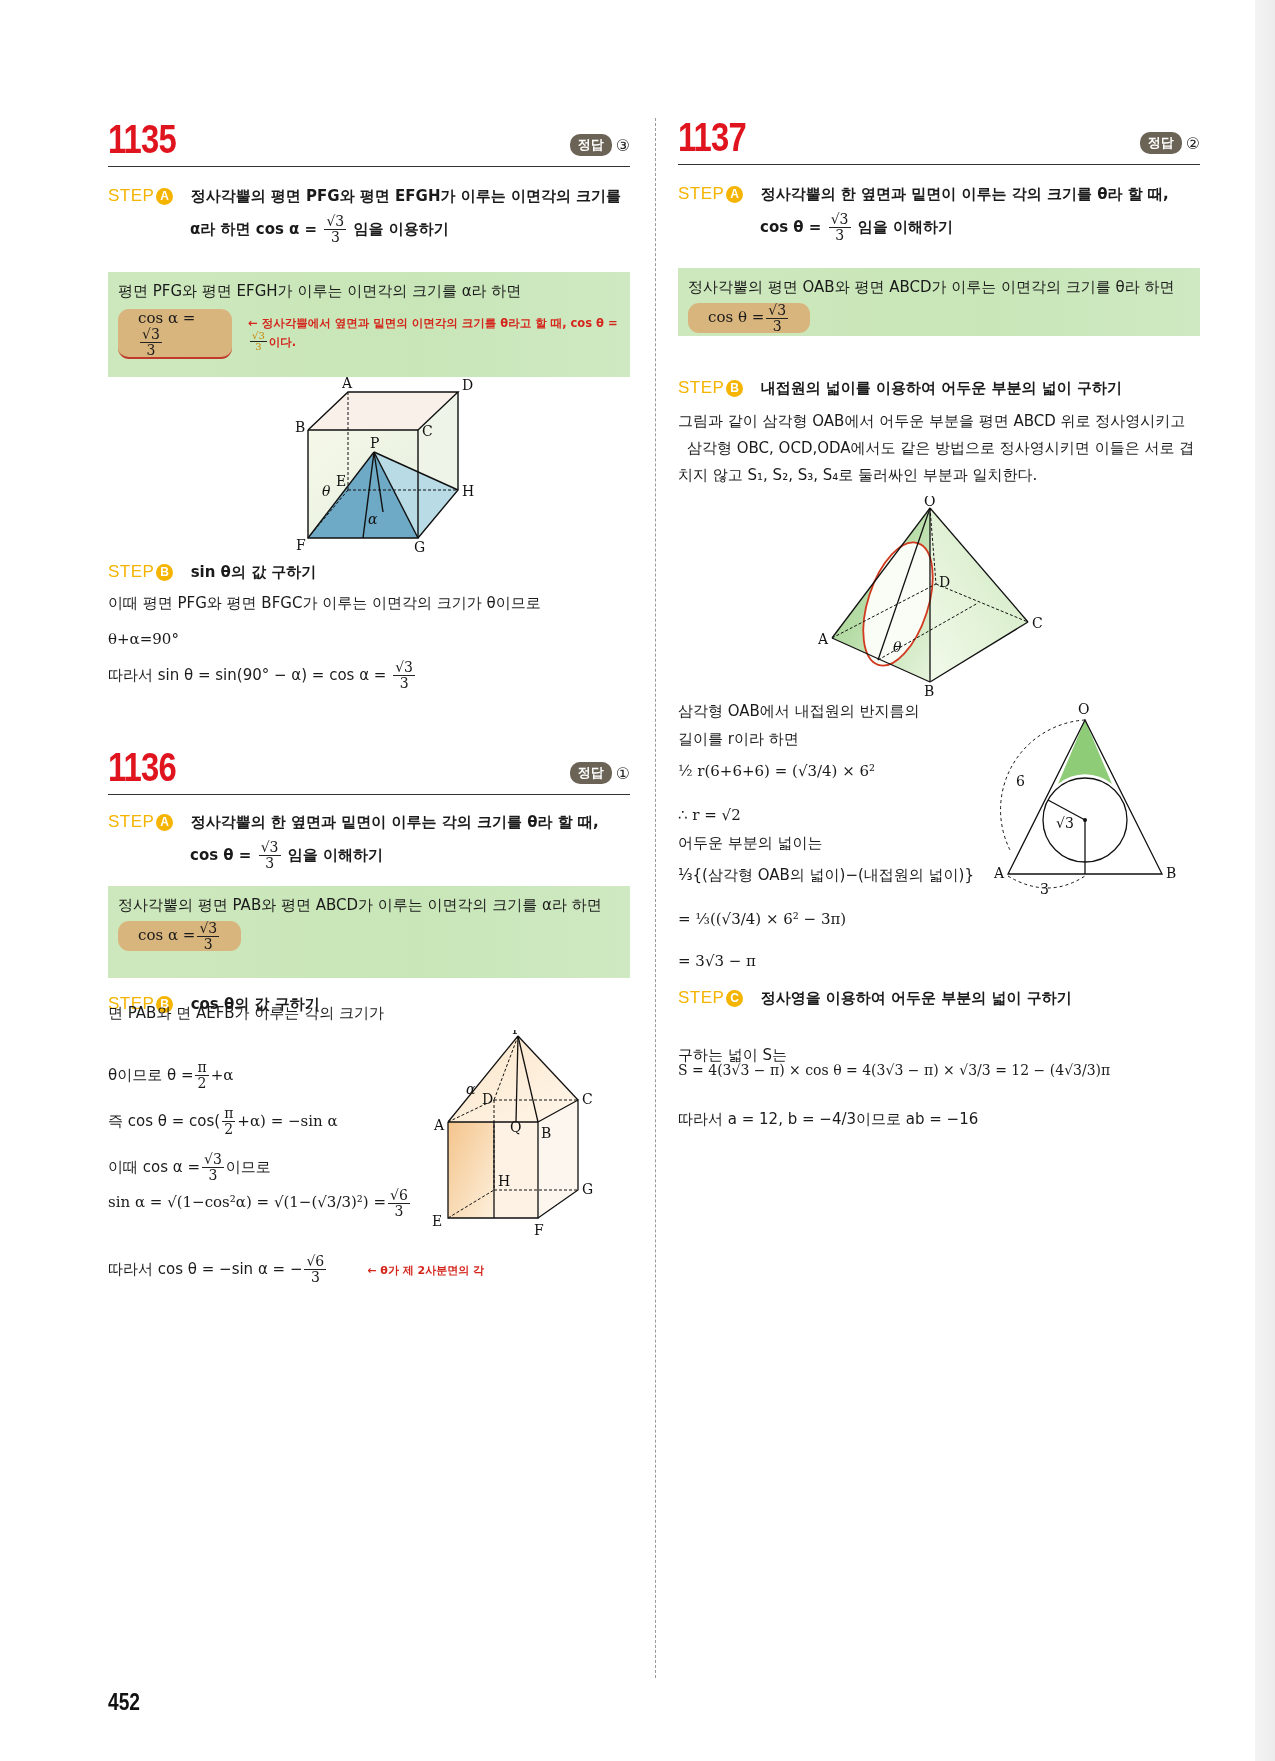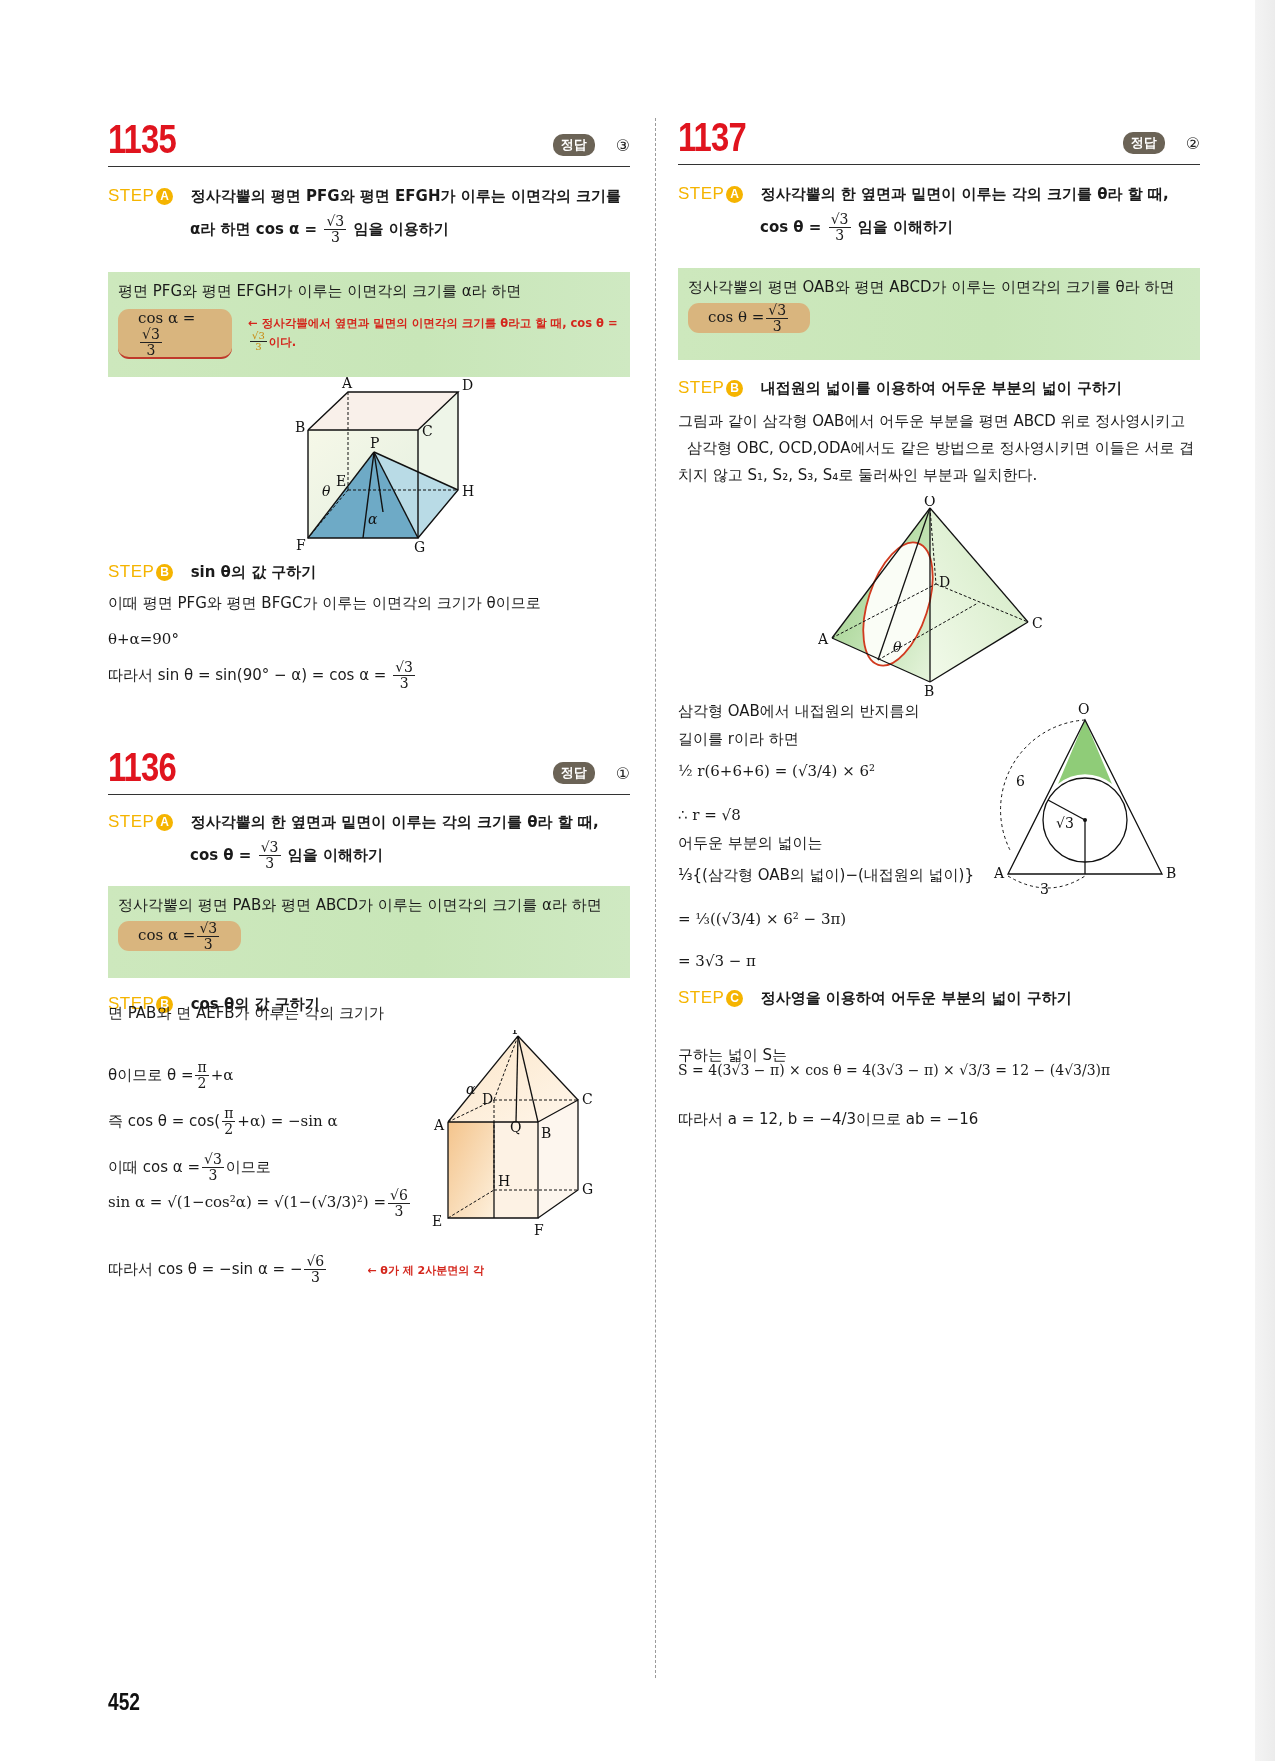--- a/index.html
+++ b/index.html
@@ -4,21 +4,21 @@
 <style>
   html,body{margin:0;padding:0;background:#ffffff;}
   body{width:1275px;height:1761px;position:relative;overflow:hidden;font-family:"DejaVu Sans",sans-serif;color:#1a1a1a;}
   .col{position:absolute;top:0;}
   .col-left{left:108px;width:522px;}
   .col-right{left:678px;width:522px;}
   .divider{position:absolute;left:655px;top:118px;height:1560px;border-left:1px dashed #9a9a9a;}
   .right-edge{position:absolute;left:1255px;top:0;width:20px;height:1761px;background:linear-gradient(90deg,#f4f4f4,#ececec);}
   .prob-head{position:absolute;left:0;width:522px;height:56px;border-bottom:1.5px solid #333;}
   .prob-num{position:absolute;left:0;bottom:4px;font-family:"Liberation Sans",sans-serif;font-weight:bold;font-size:40px;color:#e0141e;letter-spacing:-1px;transform:scaleX(0.82);transform-origin:left bottom;}
-  .answer{position:absolute;right:0;bottom:10px;display:flex;align-items:center;gap:21px;}
+  .answer{position:absolute;right:0;bottom:10px;display:flex;align-items:center;gap:4px;}
   .answer-badge{background:#6b6356;color:#fff;font-size:13px;font-weight:bold;border-radius:10px;padding:2px 8px;}
   .answer-val{font-size:16px;color:#222;}
   .step{position:absolute;left:0;width:522px;font-size:15px;font-weight:bold;}
   .step-tag{display:inline-flex;align-items:center;color:#f5b400;font-family:"Liberation Sans",sans-serif;font-weight:normal;font-size:17px;letter-spacing:0.5px;margin-right:12px;}
   .step-circle{display:inline-block;width:17px;height:17px;border-radius:50%;background:#f5b400;color:#fff;font-size:12px;text-align:center;line-height:17px;margin-left:2px;font-weight:bold;}
   .step-sub{padding-left:82px;margin-top:8px;}
   .serif{font-family:"DejaVu Serif",serif;font-weight:normal;}
   .frac{display:inline-flex;flex-direction:column;align-items:center;vertical-align:middle;font-family:"DejaVu Serif",serif;font-weight:normal;font-size:14px;line-height:1.05;margin:0 2px;}
   .frac .num{border-bottom:1px solid #222;padding:0 2px;}
   .greenbox{position:absolute;left:0;width:522px;background:linear-gradient(90deg,#cde8bd,#c8e6b8 60%,#cfe9c2);box-sizing:border-box;padding:10px 10px;font-size:15px;}
@@ -267,21 +267,21 @@
     <div class="step-sub">
       <span>cos θ =</span>
       <span class="frac">
           <span class="num">√3</span>
           <span>3</span>
         </span>
       <span>임을 이해하기</span>
     </div>
   </div>
 
-  <div class="greenbox" style="top:268px;height:92px;">
+  <div class="greenbox" style="top:268px;height:68px;">
     <div>정사각뿔의 평면 OAB와 평면 ABCD가 이루는 이면각의 크기를 θ라 하면</div>
     <div style="margin-top:6px;">
       <span class="hl nob"><span>cos θ =</span><span class="frac">
             <span class="num">√3</span>
             <span>3</span>
           </span></span>
     </div>
   </div>
 
   <div class="step" style="top:378px;">
@@ -327,21 +327,21 @@
     <text class="lbl" x="121" y="91">D</text>
     <text class="lbl" x="214" y="132">C</text>
     <text class="lbl" x="0" y="148">A</text>
     <text class="lbl" x="75" y="156" font-style="italic">θ</text>
     <text class="lbl" x="106" y="200">B</text>
   </svg>
 
   <div class="body-line" style="top:702px;">삼각형 OAB에서 내접원의 반지름의</div>
   <div class="body-line" style="top:730px;">길이를 r이라 하면</div>
   <div class="body-line serif" style="top:762px;">½ r(6+6+6) = (√3/4) × 6²</div>
-  <div class="body-line serif" style="top:806px;">∴ r = √8</div>
+  <div class="body-line serif" style="top:806px;">∴ r = √2</div>
   <div class="body-line" style="top:834px;">어두운 부분의 넓이는</div>
   <div class="body-line" style="top:866px;">⅓{(삼각형 OAB의 넓이)−(내접원의 넓이)}</div>
   <div class="body-line serif" style="top:910px;">= ⅓((√3/4) × 6² − 3π)</div>
   <div class="body-line serif" style="top:952px;">= 3√3 − π</div>
 
   <svg class="fig" style="left:310px;top:700px;" width="200" height="210" viewBox="0 0 200 210">
     <path d="M 97 20 L 70 84 A 42 42 0 0 1 124 84 Z" fill="#8fcc78"></path>
     <circle cx="97" cy="120" r="42" fill="none" stroke="#111" stroke-width="1.3"></circle>
     <g stroke="#111" stroke-width="1.3" fill="none">
       <polygon points="97,20 20,174 174,174"></polygon>

